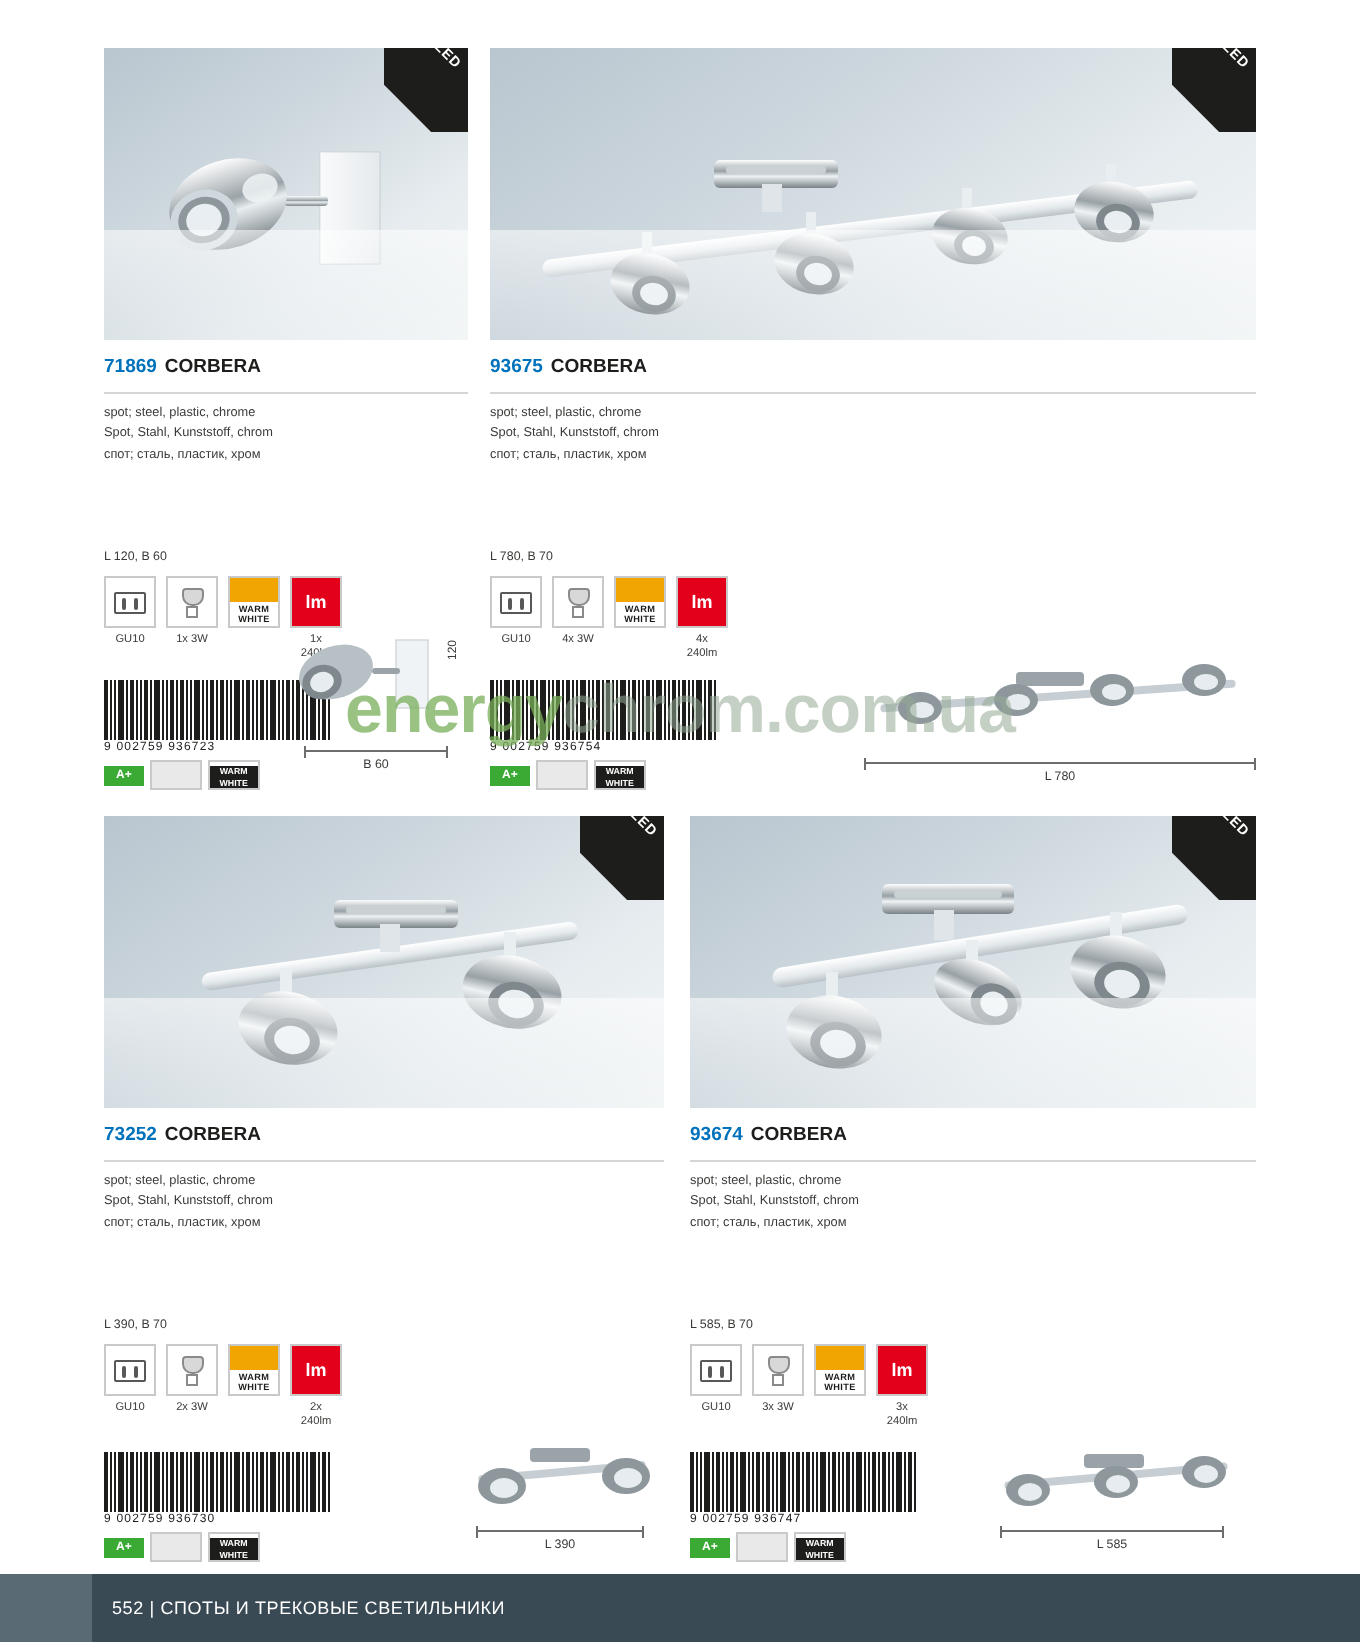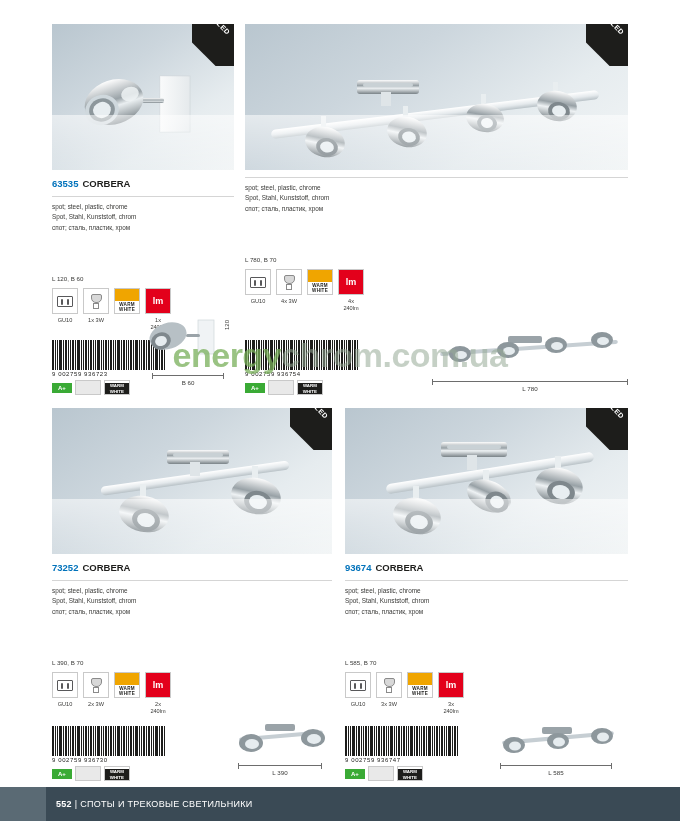--- a/index.html
+++ b/index.html
@@ -110,21 +110,21 @@
   .watermark .grn { color: rgba(120,175,90,0.75); margin-top: 32px; }
 
   
   .footer {
     position: absolute; left: 0; bottom: 0; width: 680px; height: 34px;
     background: #3a4a55; color: #fff;
     display: flex; align-items: center;
   }
   .footer .bar { width: 46px; height: 34px; background: #5a6a74; }
   .footer .txt { font-size: 9px; margin-left: 10px; letter-spacing: .3px; }
-  .footer .pg { font-weight: bold; }
+  .footer .pg { font-weight: normal; }
 
   
   svg.art { display: block; width: 100%; height: 100%; }
 </style>
 </head>
 <body>
 
 <div class="page">
 
   <div class="cell" style="left:52px; top:24px; width:182px;">
@@ -155,21 +155,21 @@
         <ellipse cx="50" cy="86" rx="13" ry="11.5" fill="#8d979c" transform="rotate(-18 50 86)"></ellipse>
         <ellipse cx="50" cy="86" rx="9" ry="8" fill="#e8eef1" transform="rotate(-18 50 86)"></ellipse>
         <ellipse cx="78" cy="70" rx="9" ry="7" fill="#eef3f5" opacity="0.85" transform="rotate(-18 78 70)"></ellipse>
       </svg>
       <div class="led-flag">
         <div class="tri"></div>
         <div class="txt">LED</div>
       </div>
     </div>
     <div class="code-line">
-      <span class="code">63535</span><span class="name">CORBERA</span>
+      <span class="code">71869</span><span class="name">CORBERA</span>
     </div>
     <div class="hr"></div>
     <div class="desc">
       <span>spot; steel, plastic, chrome</span>
       <span>Spot, Stahl, Kunststoff, chrom</span>
       <span>спот; сталь, пластик, хром</span>
     </div>
     <div class="dims" style="margin-top:42px;">L 120, B 60</div>
     <div class="icons">
       <div class="ic">
@@ -327,20 +327,23 @@
           <rect x="8" y="0" width="5" height="12" fill="#e9eef0"></rect>
           <ellipse cx="12" cy="24" rx="20" ry="15" fill="url(#ch2)" transform="rotate(10 12 24)"></ellipse>
           <ellipse cx="14" cy="29" rx="11" ry="9" fill="#7f888d" transform="rotate(10 14 29)"></ellipse>
           <ellipse cx="14" cy="29" rx="7" ry="5.5" fill="#e8eef1" transform="rotate(10 14 29)"></ellipse>
         </g>
       </svg>
       <div class="led-flag">
         <div class="tri"></div>
         <div class="txt">LED</div>
       </div>
+    </div>
+    <div class="code-line">
+      <span class="code">93675</span><span class="name">CORBERA</span>
     </div>
     <div class="hr"></div>
     <div class="desc">
       <span>spot; steel, plastic, chrome</span>
       <span>Spot, Stahl, Kunststoff, chrom</span>
       <span>спот; сталь, пластик, хром</span>
     </div>
     <div class="dims" style="margin-top:42px;">L 780, B 70</div>
     <div class="icons">
       <div class="ic">

